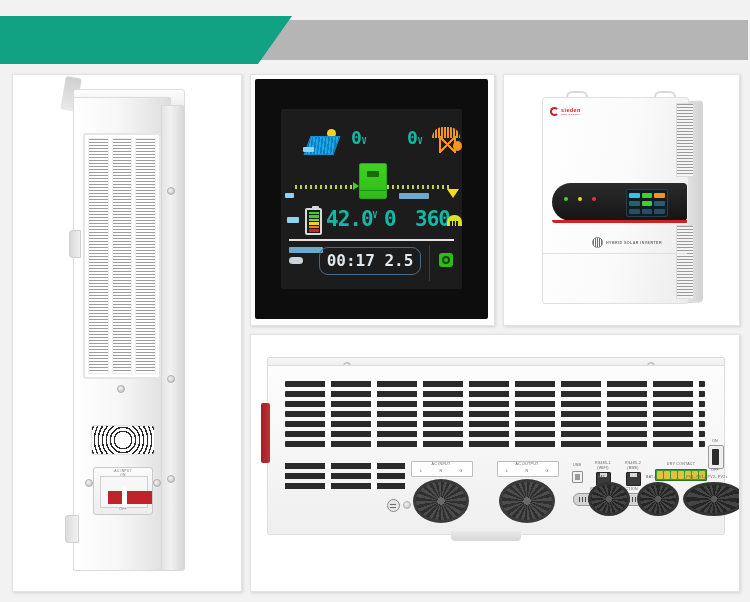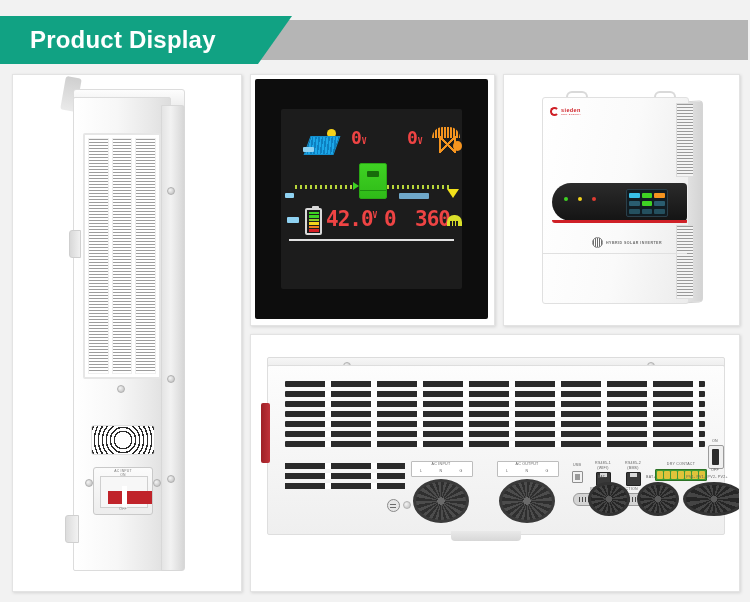--- a/index.html
+++ b/index.html
@@ -122,21 +122,21 @@
   }
   .lcd-top-row{position:absolute;left:0;top:14px;width:181px;height:36px;}
   .pv-icon{position:absolute;left:22px;top:6px;width:34px;height:26px;}
   .sun-dot{position:absolute;left:24px;top:0;width:9px;height:9px;border-radius:50%;background:#f5d11a;}
   .panel-shape{
     position:absolute;left:4px;top:7px;width:28px;height:17px;
     background:repeating-linear-gradient(76deg,#1ba7e8 0 1.6px,#0d7fc0 1.6px 3.2px);
     transform:skewX(-20deg);border:1px solid #1390cf;
   }
   .pv-tag{position:absolute;left:0;top:18px;width:11px;height:5px;background:#8fd2f2;border-radius:1px;}
-  .lcd-num{color:#ef4444;font-family:"DejaVu Sans Mono",monospace;font-weight:bold;}
+  .lcd-num{color:#14b8a6;font-family:"DejaVu Sans Mono",monospace;font-weight:bold;}
   .pv-v{position:absolute;left:70px;top:4px;font-size:18px;}
   .pv-v sub{font-size:8px;vertical-align:baseline;}
   .grid-v{position:absolute;left:126px;top:4px;font-size:18px;}
   .grid-v sub{font-size:8px;vertical-align:baseline;}
   .tower{position:absolute;left:150px;top:4px;width:30px;height:28px;}
   .tower-top{
     position:absolute;left:1px;top:0;width:28px;height:11px;
     background:repeating-linear-gradient(90deg,#f5941f 0 1.5px,#1c1c1c 1.5px 3px);
     border-radius:14px 14px 0 0;
   }
@@ -339,21 +339,20 @@
   .rr-foot{position:absolute;left:200px;top:196px;width:70px;height:10px;background:linear-gradient(180deg,#e9e9e9,#d7d7d7);border-radius:0 0 4px 4px;}
 </style>
 </head>
 <body>
 
 <div class="page">
 
   <div class="banner">
     <div class="banner-grey"></div>
     <div class="banner-green"></div>
-    <div class="banner-title">Product Display</div>
   </div>
 
   <div class="card" id="card-side">
     <div class="side-wrap">
       <div class="side-antenna"></div>
       <div class="side-cap"></div>
       <div class="side-body"></div>
       <div class="side-edge"></div>
 
       <div class="grille">
@@ -425,20 +424,27 @@
             <div class="bseg" style="background:#3fd223;"></div>
           </div>
           <div class="lcd-num v-bat"><span>42.0</span><sub>V</sub></div>
           <div class="lcd-num v-mid">0</div>
           <div class="lcd-num v-out"><span>360</span><sub>V</sub></div>
           <div class="home-ic"></div>
         </div>
 
         <div class="divider"></div>
 
+        <div class="bot-row">
+          <div class="tag-mode"></div>
+          <div class="tag-link"></div>
+          <div class="clock">00:17 2.5</div>
+          <div class="sep-v"></div>
+          <div class="ok-ic"></div>
+        </div>
 
       </div>
     </div>
   </div>
 
   <div class="card" id="card-front">
     <div class="fr-wrap">
       <div class="fr-hook" style="left:62px;top:16px;"></div>
       <div class="fr-hook" style="left:150px;top:16px;"></div>
 

